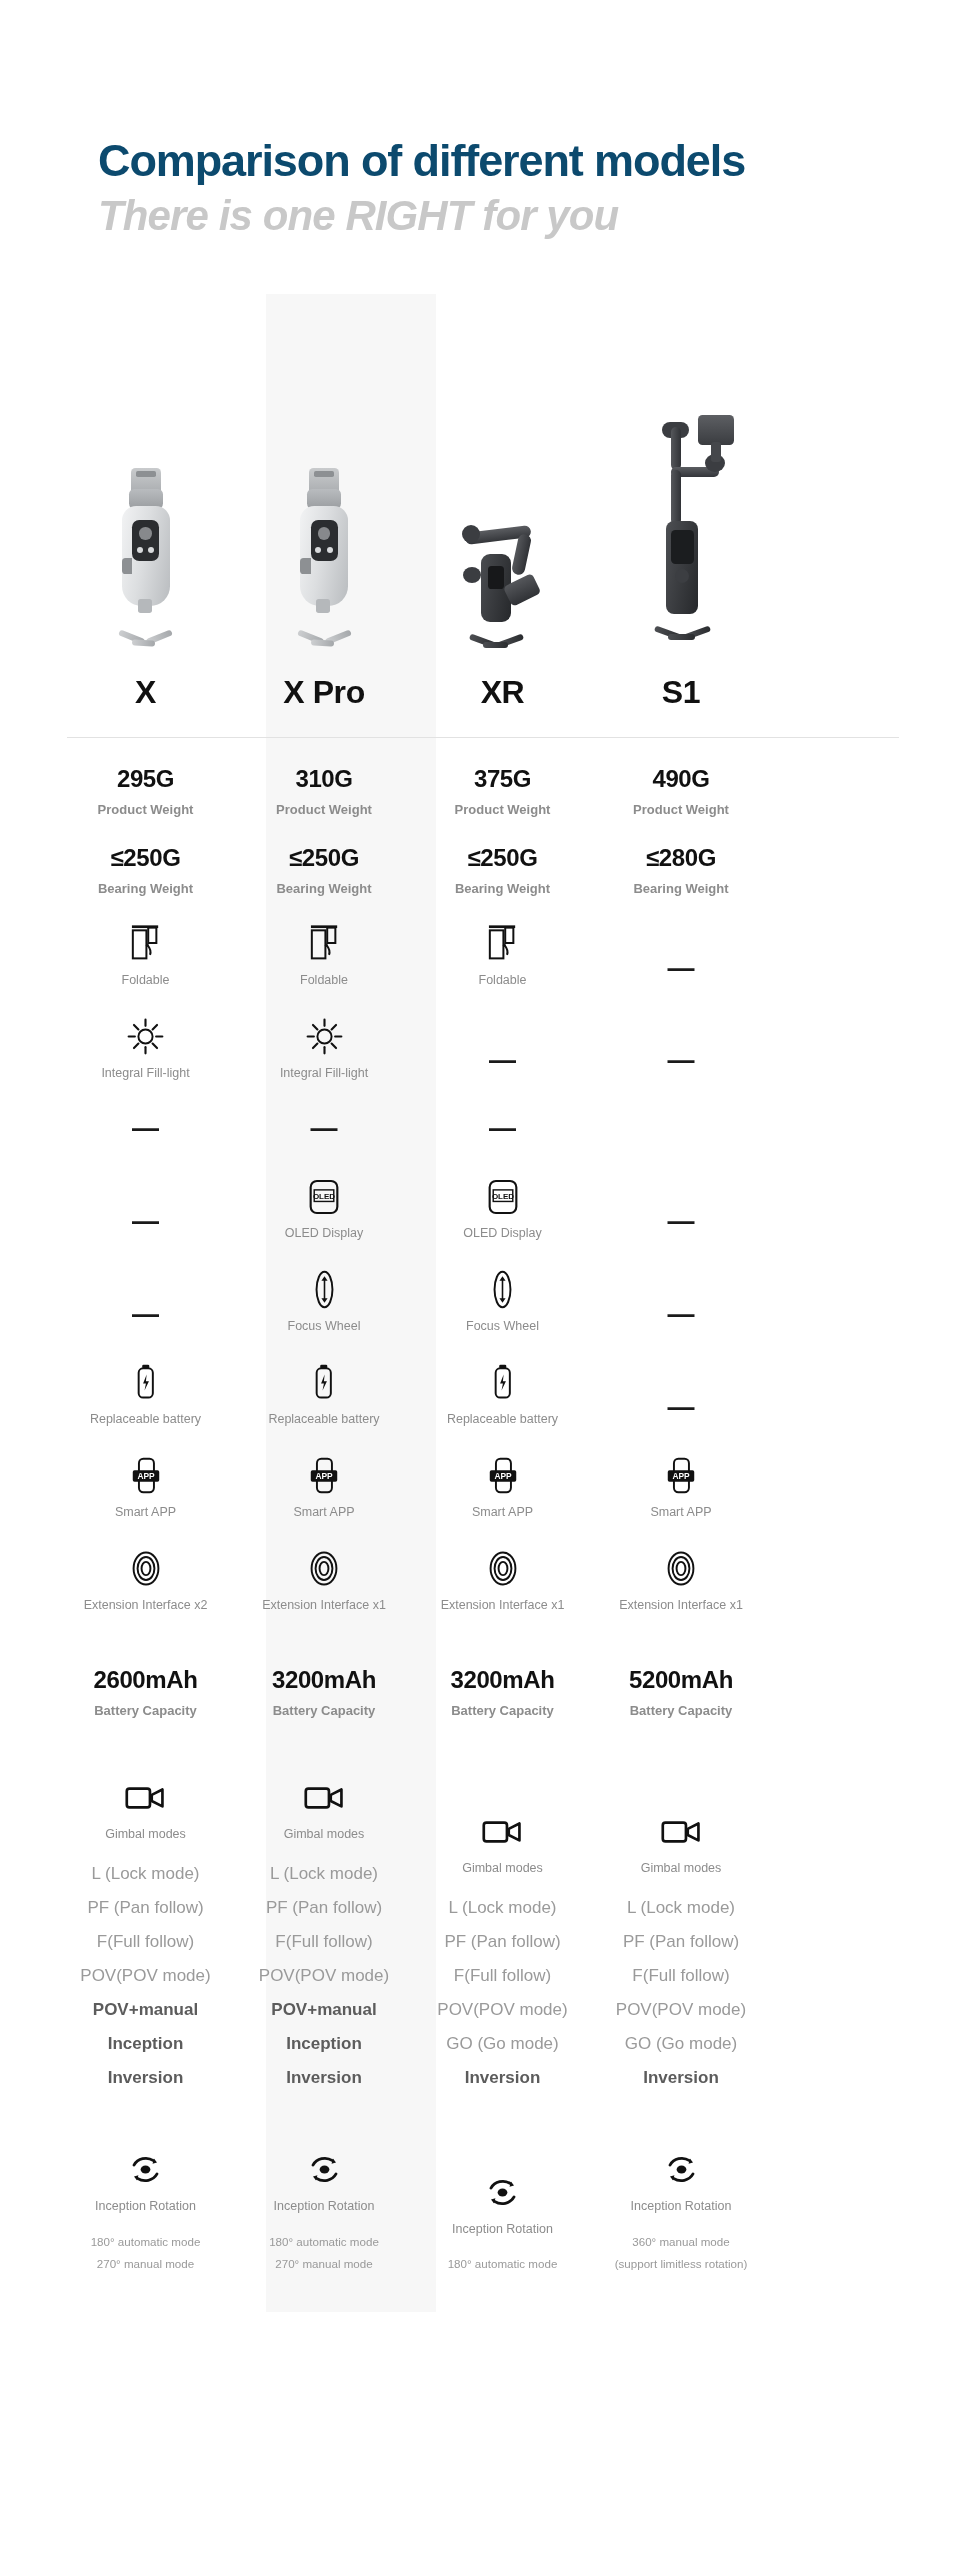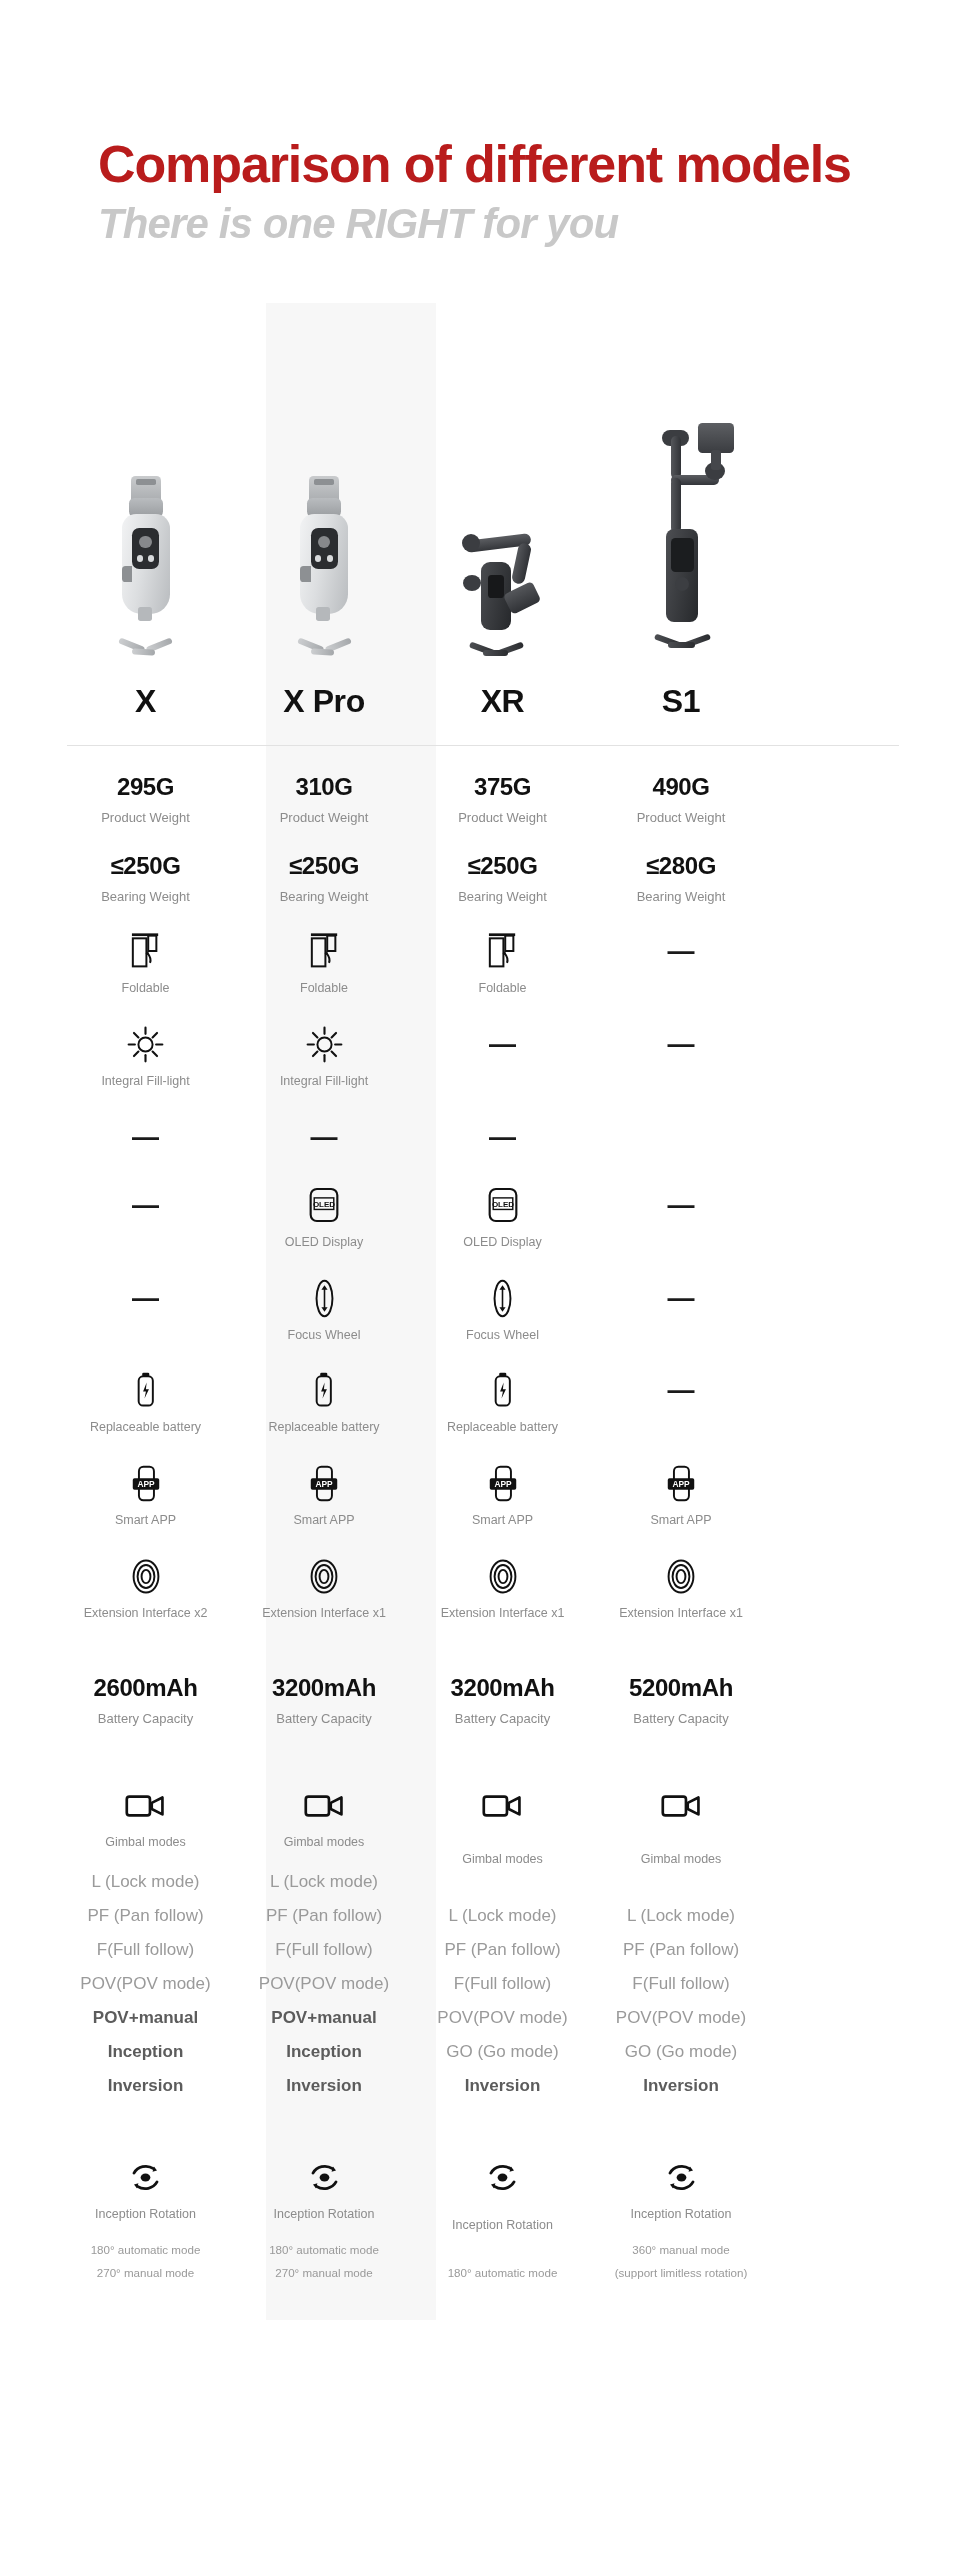--- a/index.html
+++ b/index.html
@@ -7,22 +7,22 @@
   body {
     width:966px; height:2576px;
     font-family:"Liberation Sans", sans-serif;
     color:#111; position:relative; overflow:hidden;
   }
   .page { width:966px; height:2576px; position:relative; }
 
   
   .header { padding:134px 0 0 98px; }
   .title {
-    font-size:52px; font-weight:bold; line-height:1.18;
-    letter-spacing:-1.1px; color:#b91c1c;
+    font-size:45px; font-weight:bold; line-height:1.18;
+    letter-spacing:-1.1px; color:#0c4a6e;
   }
   .subtitle {
     font-size:42px; font-weight:bold; line-height:1.18;
     letter-spacing:-0.9px; color:#c8c8c8; margin-top:3.6px;font-style:italic;
   }
 
   
   .grid { position:relative; margin-top:54px; }
   .hl-col {
     position:absolute; left:266px; top:0; width:170px;
@@ -193,23 +193,23 @@
   .nrow .cell { height:63px; justify-content:center; }
   .model-name { font-size:32px; font-weight:bold; letter-spacing:-0.4px; }
 
   .divider {
     position:relative; z-index:1;
     height:0.9px; background:#e2e2e2;
     margin:12.5px 67px 0 67px; width:832px;
   }
 
   
-  .srow .cell { padding-top:27px; justify-content:space-between; }
+  .srow .cell { padding-top:27px; justify-content:flex-end; }
   .spec-val { font-size:24px; font-weight:bold; letter-spacing:-0.4px; }
-  .spec-lab { font-size:13px; color:#8c8c8c; margin-top:9px; }
+  .spec-lab { font-size:13px; color:#8c8c8c; margin-top:9px;font-weight:bold; }
   .dash { font-size:27px; color:#1a1a1a; font-weight:bold; line-height:1; }
 
   .icon-cell { padding-top:23px; }
   .ic { height:41px; display:flex; align-items:center; justify-content:center; }
   .ic svg { display:block; }
   .ic-lab { font-size:12.5px; color:#8c8c8c; margin-top:8px; line-height:1.35; }
   .dash-cell { padding-top:23px; }
   .dash-cell .ic { height:41px; }
 
   .modes { font-size:17px; color:#9a9a9a; margin-top:14.3px; line-height:2.0; }

